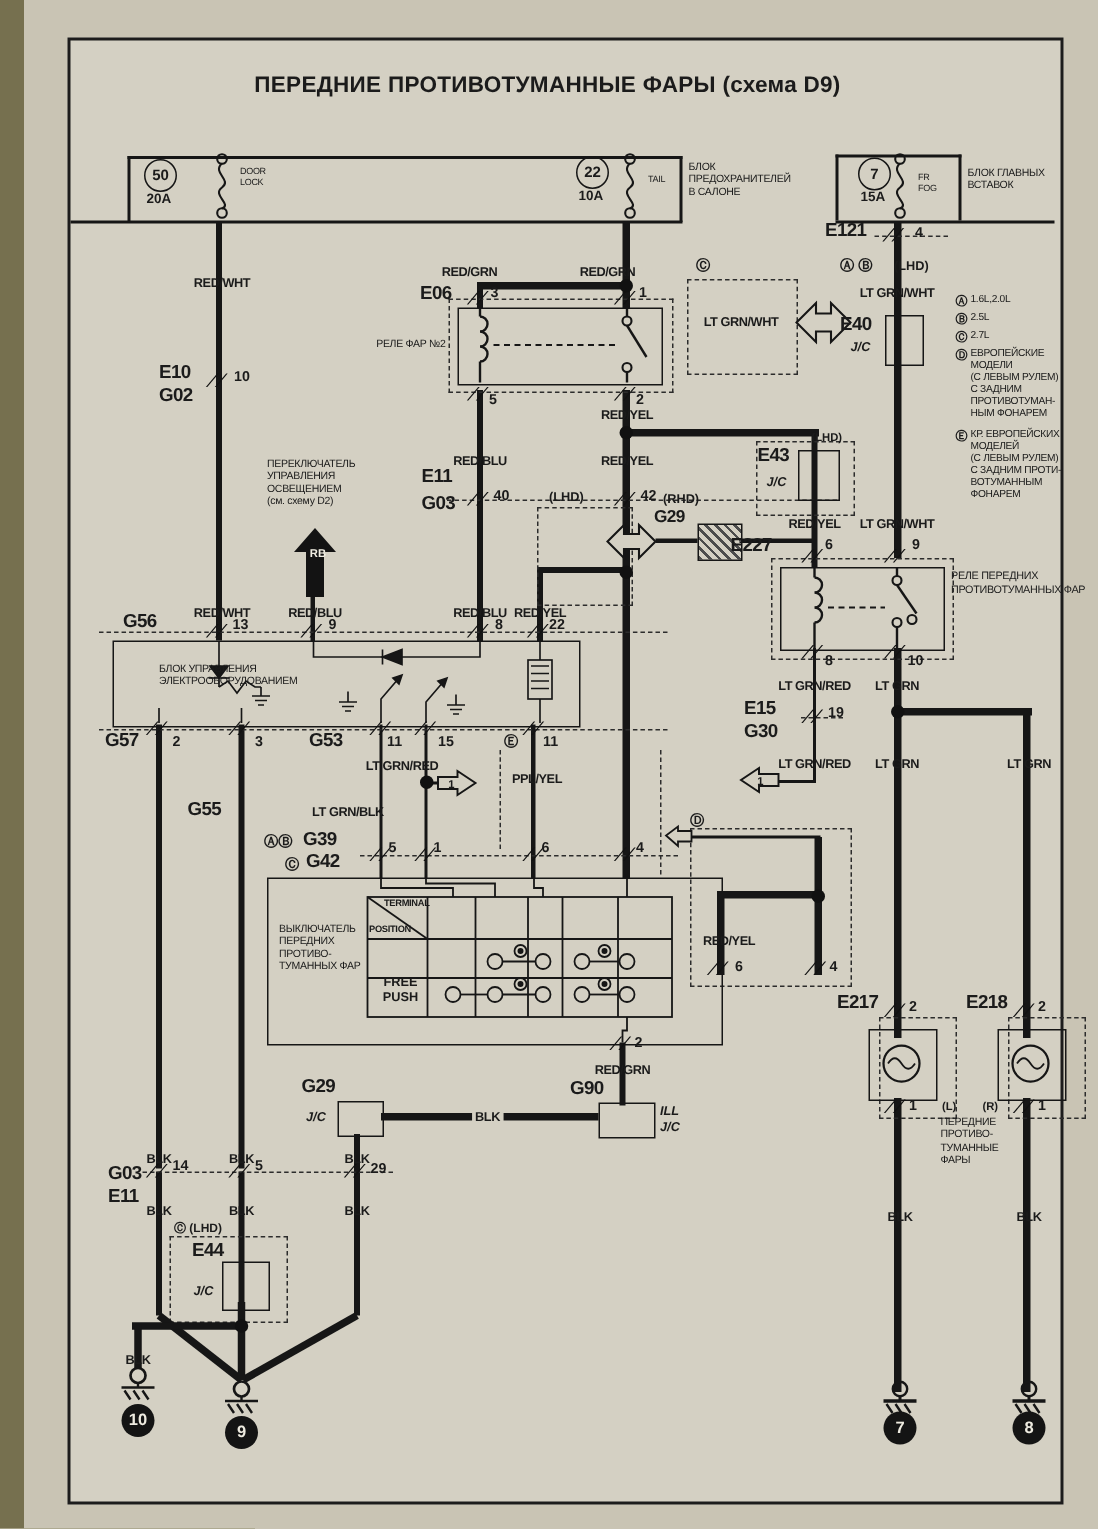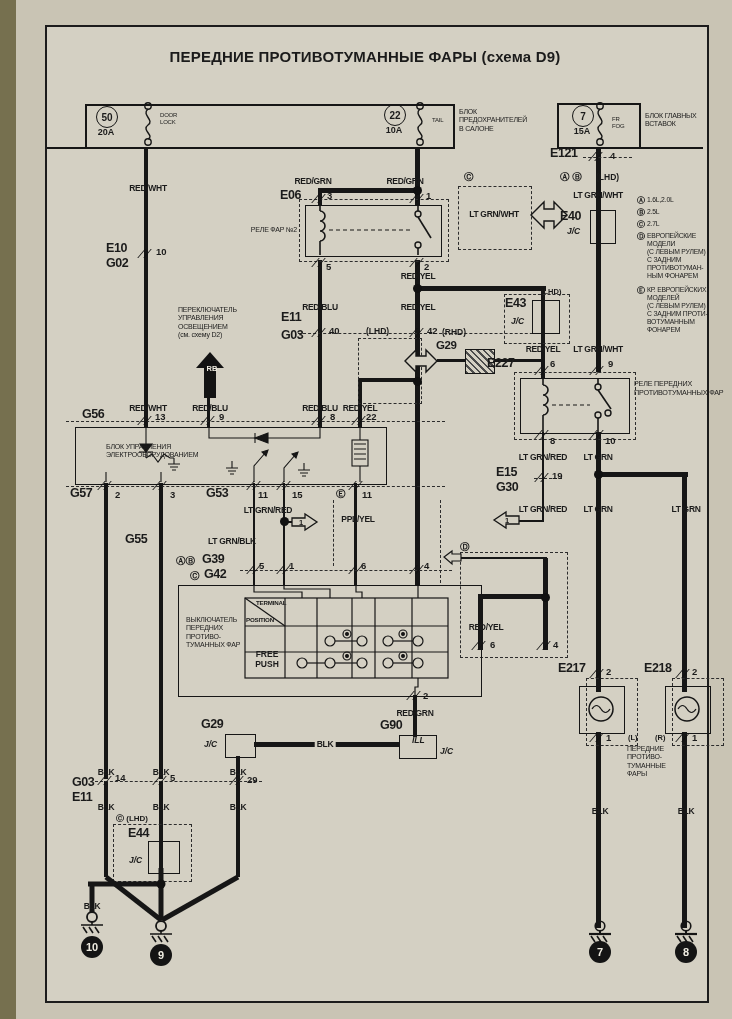--- a/index.html
+++ b/index.html
@@ -470,21 +470,21 @@
   <div class="pin" style="left:361px;top:560px;">6</div>
   <div class="pin" style="left:424px;top:560px;">4</div>
 
   <div class="pin" style="left:423px;top:690px;">2</div>
 
   <div class="tag" style="left:460px;top:541px;font-size:9.5px;">Ⓓ</div>
   <div class="pin" style="left:490px;top:639px;">6</div>
   <div class="pin" style="left:553px;top:639px;">4</div>
 
   <div class="cid" style="left:380px;top:718px;">G90</div>
-  <div class="tag" style="left:412px;top:735px;font-style:italic;">ILL</div>
+  <div class="tag" style="left:440px;top:735px;font-style:italic;">ILL</div>
   <div class="tag" style="left:440px;top:746px;font-style:italic;">J/C</div>
   <div class="cid" style="left:201px;top:717px;">G29</div>
   <div class="tag" style="left:204px;top:739px;font-style:italic;">J/C</div>
   <div class="pin" style="left:247px;top:774px;">29</div>
 
   <div class="cid" style="left:72px;top:775px;">G03</div>
   <div class="cid" style="left:72px;top:790px;">E11</div>
   <div class="pin" style="left:115px;top:772px;">14</div>
   <div class="pin" style="left:170px;top:772px;">5</div>
 

